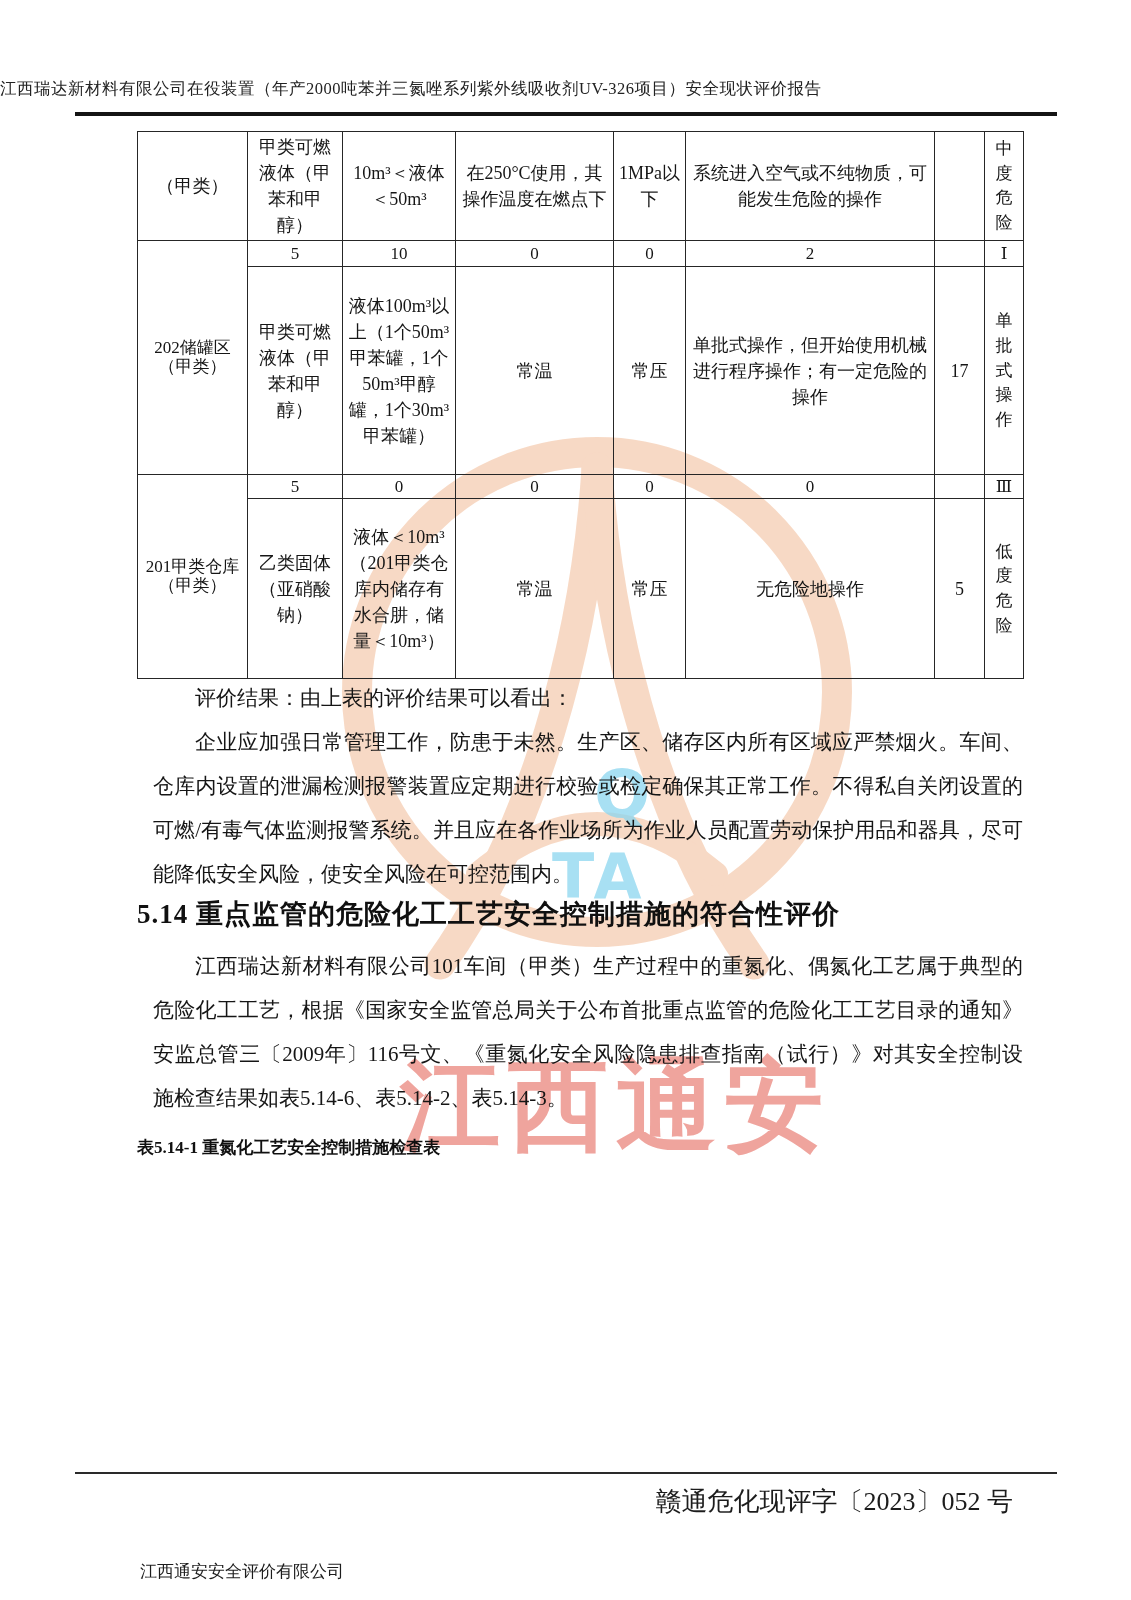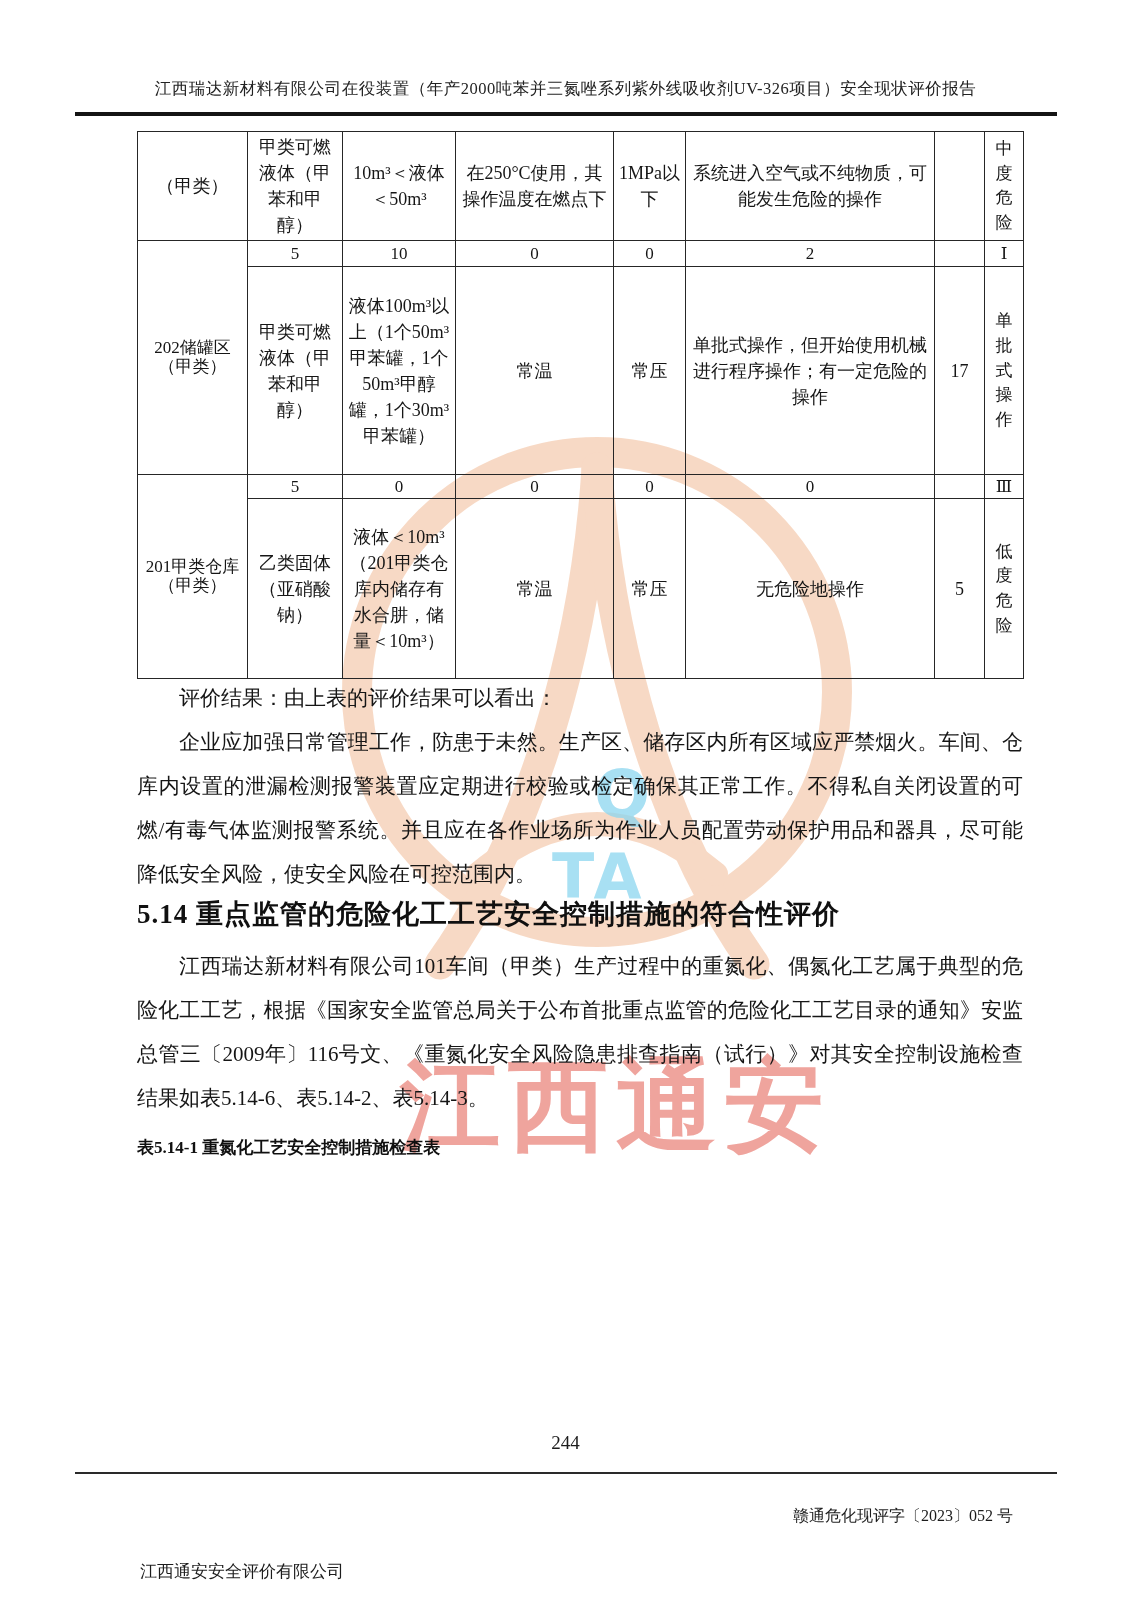--- a/index.html
+++ b/index.html
@@ -4,51 +4,51 @@
 <style>
   * { margin:0; padding:0; box-sizing:border-box; }
   html,body { background:#888; }
   .page {
     position:relative; width:1131px; height:1600px; margin:0 auto;
     background:#ffffff; overflow:hidden;
     font-family:"Liberation Serif","DejaVu Serif",serif; color:#1c1c1c;
   }
   
   .doc-header { position:absolute; top:78px; left:0; width:100%;
-    text-align:center; font-size:16.5px; color:#222; letter-spacing:0.5px; }
+    font-size:16.5px; color:#222; letter-spacing:0.5px; }
   .header-rule { position:absolute; top:112px; left:75px; width:982px; height:3.5px; background:#141414; }
   
   .wm-svg { position:absolute; left:0; top:0; z-index:0; }
   .wm-letter { position:absolute; z-index:0; font-family:"DejaVu Sans","Liberation Sans",sans-serif;
     font-weight:bold; opacity:0.75; }
   .wm-q  { left:594px; top:756px; font-size:66px; }
   .wm-ta { left:552px; top:840px; font-size:62px; letter-spacing:4px; }
   .wm-seal { position:absolute; z-index:0; left:400px; top:1040px;
     font-size:100px; font-weight:bold; letter-spacing:8px; opacity:0.5;
     font-family:"Liberation Serif","DejaVu Serif",serif; white-space:nowrap; }
   
   .risk-table { position:absolute; top:131px; left:137px; width:886px; z-index:1;
     border-collapse:collapse; table-layout:fixed; font-size:18px; line-height:1.45;
     text-align:center; color:#161616; }
   .risk-table td { border:1.6px solid #262626; vertical-align:middle; padding:2px 3px; overflow:hidden; }
   .r1 { height:106px; } .r2 { height:26px; } .r3 { height:208px; } .r4 { height:24px; } .r5 { height:180px; }
   .score-row td { font-size:17px; line-height:1.1; }
   .c-danger { font-size:17px; }
   
   .body-flow { position:absolute; top:676px; left:137px; width:886px; z-index:1; }
-  .para { font-size:21px; line-height:44px; text-align:justify; text-indent:2em; color:#151515; }
+  .para { font-size:21px; line-height:44px; text-align:justify; text-indent:2em; color:#151515;margin-left:16px; }
   .section-heading { font-size:27px; font-weight:bold; letter-spacing:1px;
     margin-bottom:2px; color:#101010; }
   .para.after-heading { margin-top:12px; }
   .table-caption { margin-top:16px; text-align:left; font-size:17px; font-weight:bold; color:#101010; }
   
   .page-number { position:absolute; top:1432px; left:0; width:100%; text-align:center; font-size:19px; z-index:1; }
   .footer-rule { position:absolute; top:1472px; left:75px; width:982px; height:2px; background:#2a2a2a; z-index:1; }
   .footer-left  { position:absolute; top:1560px; left:140px; font-size:17px; z-index:1;font-family:Liberation Serif, serif; }
-  .footer-right { position:absolute; top:1484px; right:118px; font-size:16px; z-index:1;margin-top:22px; }
+  .footer-right { position:absolute; top:1484px; right:118px; font-size:26px; z-index:1; }
 </style>
 </head>
 <body>
 
 <div class="page">
 
   <svg class="wm-svg" width="1131" height="1600" viewBox="0 0 1131 1600">
     <g fill="none" stroke-linecap="round" opacity="0.5" stroke="#f0b48c">
       <circle cx="597" cy="692" r="240" stroke-width="30"></circle>
       <path d="M597 468 C 586 642, 534 832, 440 964" stroke-width="31"></path>
@@ -127,18 +127,17 @@
     </table>
 
   <div class="body-flow">
     <p class="para">评价结果：由上表的评价结果可以看出：</p>
     <p class="para">企业应加强日常管理工作，防患于未然。生产区、储存区内所有区域应严禁烟火。车间、仓库内设置的泄漏检测报警装置应定期进行校验或检定确保其正常工作。不得私自关闭设置的可燃/有毒气体监测报警系统。并且应在各作业场所为作业人员配置劳动保护用品和器具，尽可能降低安全风险，使安全风险在可控范围内。</p>
     <h2 class="section-heading">5.14  重点监管的危险化工工艺安全控制措施的符合性评价</h2>
     <p class="para after-heading">江西瑞达新材料有限公司101车间（甲类）生产过程中的重氮化、偶氮化工艺属于典型的危险化工工艺，根据《国家安全监管总局关于公布首批重点监管的危险化工工艺目录的通知》安监总管三〔2009年〕116号文、《重氮化安全风险隐患排查指南（试行）》对其安全控制设施检查结果如表5.14-6、表5.14-2、表5.14-3。</p>
     <div class="table-caption">表5.14-1  重氮化工艺安全控制措施检查表</div>
   </div>
 
-  <div class="page-number">244</div>
   <div class="footer-rule"></div>
   <div class="footer-left">江西通安安全评价有限公司</div>
   <div class="footer-right">赣通危化现评字〔2023〕052 号</div>
 
 </div>
 
 </body></html>

